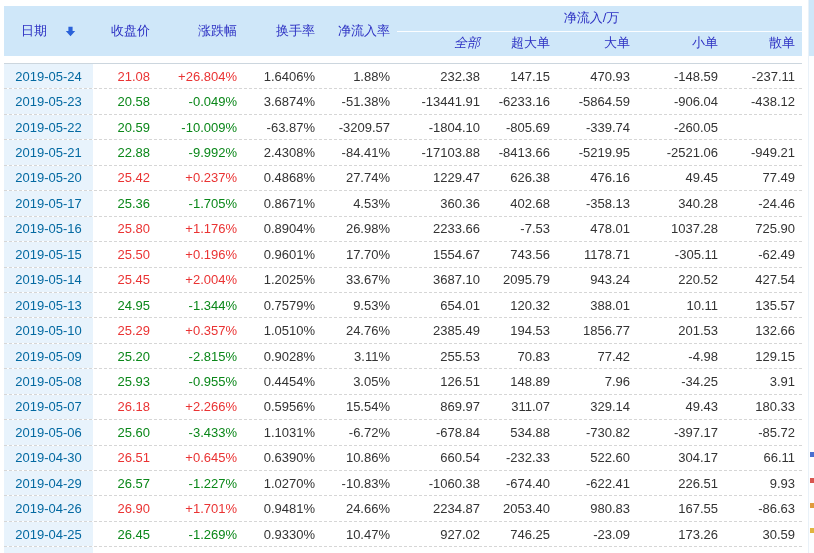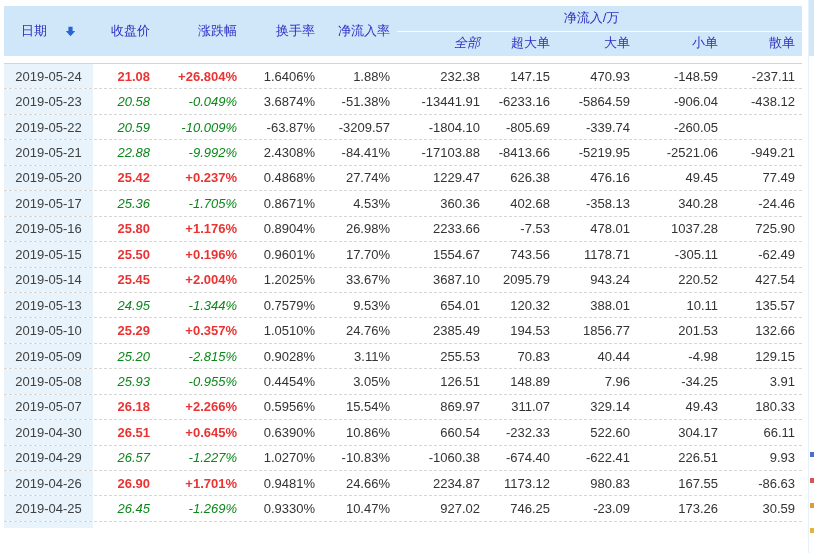--- a/index.html
+++ b/index.html
@@ -45,23 +45,23 @@
     display: grid; grid-template-columns: var(--cols);
     height: 25.45px; box-sizing: border-box;
     border-bottom: 1px dashed var(--dash);
     background: #ffffff;
   }
   .c {
     display: flex; align-items: center; justify-content: flex-end;
     padding-right: 7px; box-sizing: border-box;
     font-size: 13px; color: var(--text); white-space: nowrap;
   }
-  .c-date { justify-content: center; padding-right: 0; background: var(--date-bg); color: #404040; }
-  .c.up { color: var(--up); font-weight: bold; }
-  .c.down { color: var(--down); font-style: italic; }
+  .c-date { justify-content: center; padding-right: 0; background: var(--date-bg); color: #0369a1; }
+  .c.up { color: var(--up); }
+  .c.down { color: var(--down); }
 
   .partial-row { display: grid; grid-template-columns: var(--cols); height: 6px; }
   .partial-date { background: var(--date-bg); }
 
   
   .right-strip { position: absolute; right: 0; top: 0; width: 5px; height: 553px; background: #fdfeff; border-left: 1px solid #e9f1f8; }
   .strip-header { height: 56px; background: var(--header-bg); }
   .speck { position: absolute; right: 0; width: 4px; height: 5px; }
   .speck-1 { top: 452px; background: #4a6fd0; }
   .speck-2 { top: 478px; background: #d8564f; }
@@ -229,21 +229,21 @@
         <div class="c c-scatter">132.66</div>
       </div>
       <div class="row">
         <div class="c c-date">2019-05-09</div>
         <div class="c c-close down">25.20</div>
         <div class="c c-change down">-2.815%</div>
         <div class="c c-turnover">0.9028%</div>
         <div class="c c-inflow-rate">3.11%</div>
         <div class="c c-all">255.53</div>
         <div class="c c-super-large">70.83</div>
-        <div class="c c-large">40.44</div>
+        <div class="c c-large">77.42</div>
         <div class="c c-small">-4.98</div>
         <div class="c c-scatter">129.15</div>
       </div>
       <div class="row">
         <div class="c c-date">2019-05-08</div>
         <div class="c c-close down">25.93</div>
         <div class="c c-change down">-0.955%</div>
         <div class="c c-turnover">0.4454%</div>
         <div class="c c-inflow-rate">3.05%</div>
         <div class="c c-all">126.51</div>
@@ -258,20 +258,32 @@
         <div class="c c-change up">+2.266%</div>
         <div class="c c-turnover">0.5956%</div>
         <div class="c c-inflow-rate">15.54%</div>
         <div class="c c-all">869.97</div>
         <div class="c c-super-large">311.07</div>
         <div class="c c-large">329.14</div>
         <div class="c c-small">49.43</div>
         <div class="c c-scatter">180.33</div>
       </div>
       <div class="row">
+        <div class="c c-date">2019-05-06</div>
+        <div class="c c-close down">25.60</div>
+        <div class="c c-change down">-3.433%</div>
+        <div class="c c-turnover">1.1031%</div>
+        <div class="c c-inflow-rate">-6.72%</div>
+        <div class="c c-all">-678.84</div>
+        <div class="c c-super-large">534.88</div>
+        <div class="c c-large">-730.82</div>
+        <div class="c c-small">-397.17</div>
+        <div class="c c-scatter">-85.72</div>
+      </div>
+      <div class="row">
         <div class="c c-date">2019-04-30</div>
         <div class="c c-close up">26.51</div>
         <div class="c c-change up">+0.645%</div>
         <div class="c c-turnover">0.6390%</div>
         <div class="c c-inflow-rate">10.86%</div>
         <div class="c c-all">660.54</div>
         <div class="c c-super-large">-232.33</div>
         <div class="c c-large">522.60</div>
         <div class="c c-small">304.17</div>
         <div class="c c-scatter">66.11</div>
@@ -288,21 +300,21 @@
         <div class="c c-small">226.51</div>
         <div class="c c-scatter">9.93</div>
       </div>
       <div class="row">
         <div class="c c-date">2019-04-26</div>
         <div class="c c-close up">26.90</div>
         <div class="c c-change up">+1.701%</div>
         <div class="c c-turnover">0.9481%</div>
         <div class="c c-inflow-rate">24.66%</div>
         <div class="c c-all">2234.87</div>
-        <div class="c c-super-large">1173.12</div>
+        <div class="c c-super-large">2053.40</div>
         <div class="c c-large">980.83</div>
         <div class="c c-small">167.55</div>
         <div class="c c-scatter">-86.63</div>
       </div>
       <div class="row">
         <div class="c c-date">2019-04-25</div>
         <div class="c c-close down">26.45</div>
         <div class="c c-change down">-1.269%</div>
         <div class="c c-turnover">0.9330%</div>
         <div class="c c-inflow-rate">10.47%</div>

